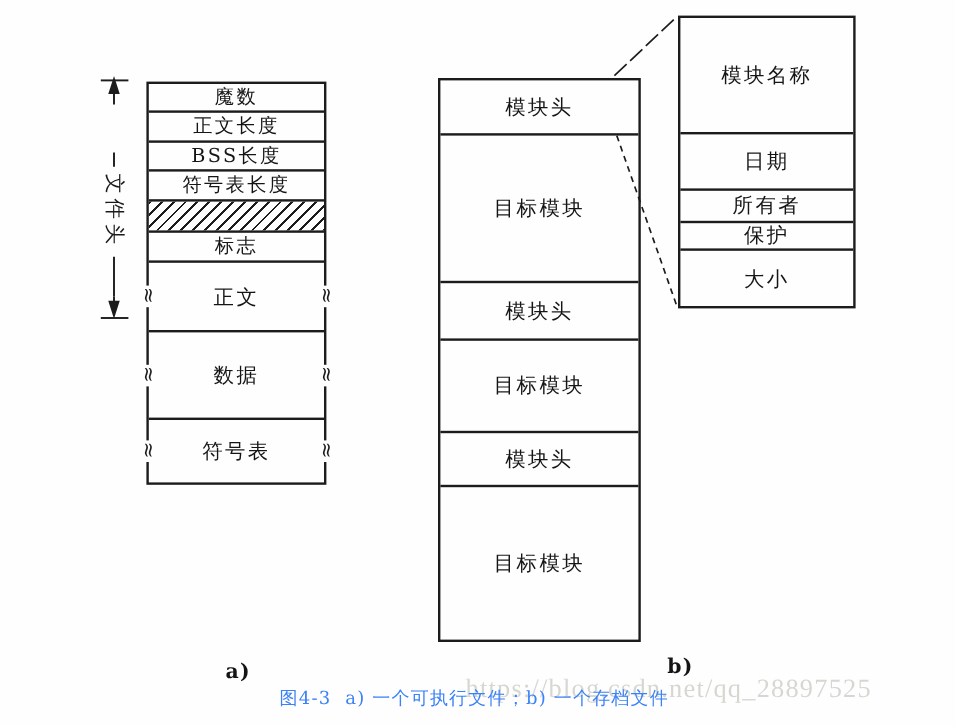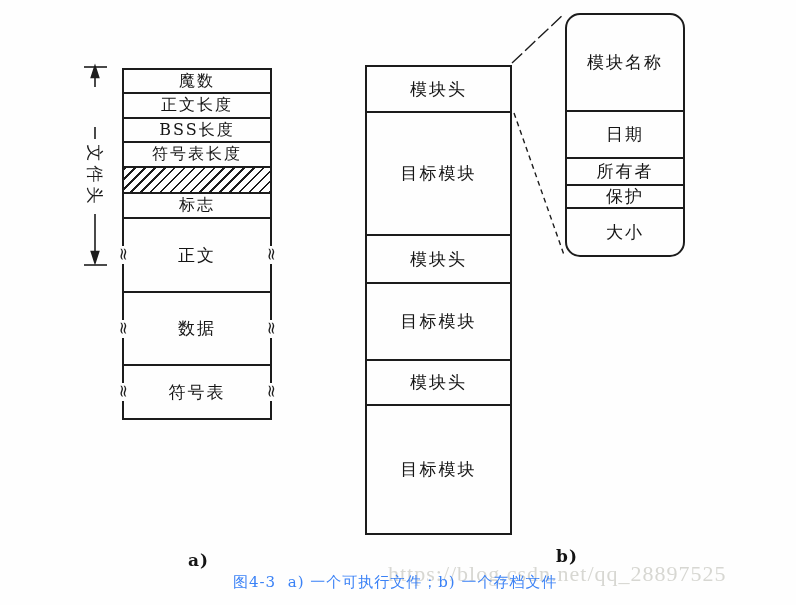--- a/index.html
+++ b/index.html
@@ -81,59 +81,59 @@
     <div class="row" style="height:24px">
         <span class="lbl">BSS长度</span>
       </div>
     <div class="row" style="height:25px">
         <span class="lbl">符号表长度</span>
       </div>
     <div class="row hatched" style="height:26px"></div>
     <div class="row" style="height:25px">
         <span class="lbl">标志</span>
       </div>
-    <div class="row big" style="height:74px">
+    <div class="row big" style="height:58px">
       <span class="brk-l"></span>
       <span class="lbl">正文</span>
       <span class="brk-r"></span>
     </div>
     <div class="row big" style="height:73px">
       <span class="brk-l"></span>
       <span class="lbl">数据</span>
       <span class="brk-r"></span>
     </div>
     <div class="row big" style="height:52px">
       <span class="brk-l"></span>
       <span class="lbl">符号表</span>
       <span class="brk-r"></span>
     </div>
   </div>
 
-  <div class="col" style="left:365px; top:65px; width:147px;">
+  <div class="col" style="left:365px; top:65px; width:169px;">
     <div class="row big" style="height:46px">
         <span class="lbl">模块头</span>
       </div>
     <div class="row big" style="height:123px">
         <span class="lbl">目标模块</span>
       </div>
     <div class="row big" style="height:48px">
         <span class="lbl">模块头</span>
       </div>
     <div class="row big" style="height:77px">
         <span class="lbl">目标模块</span>
       </div>
     <div class="row big" style="height:45px">
         <span class="lbl">模块头</span>
       </div>
     <div class="row big" style="height:127px">
         <span class="lbl">目标模块</span>
       </div>
   </div>
 
-  <div class="col" style="left:565px; top:13px; width:120px;border-radius:15px;">
+  <div class="col" style="left:565px; top:13px; width:148px;">
     <div class="row big" style="height:97px">
         <span class="lbl">模块名称</span>
       </div>
     <div class="row big" style="height:47px">
         <span class="lbl">日期</span>
       </div>
     <div class="row big" style="height:27px">
         <span class="lbl">所有者</span>
       </div>
     <div class="row big" style="height:23px">

